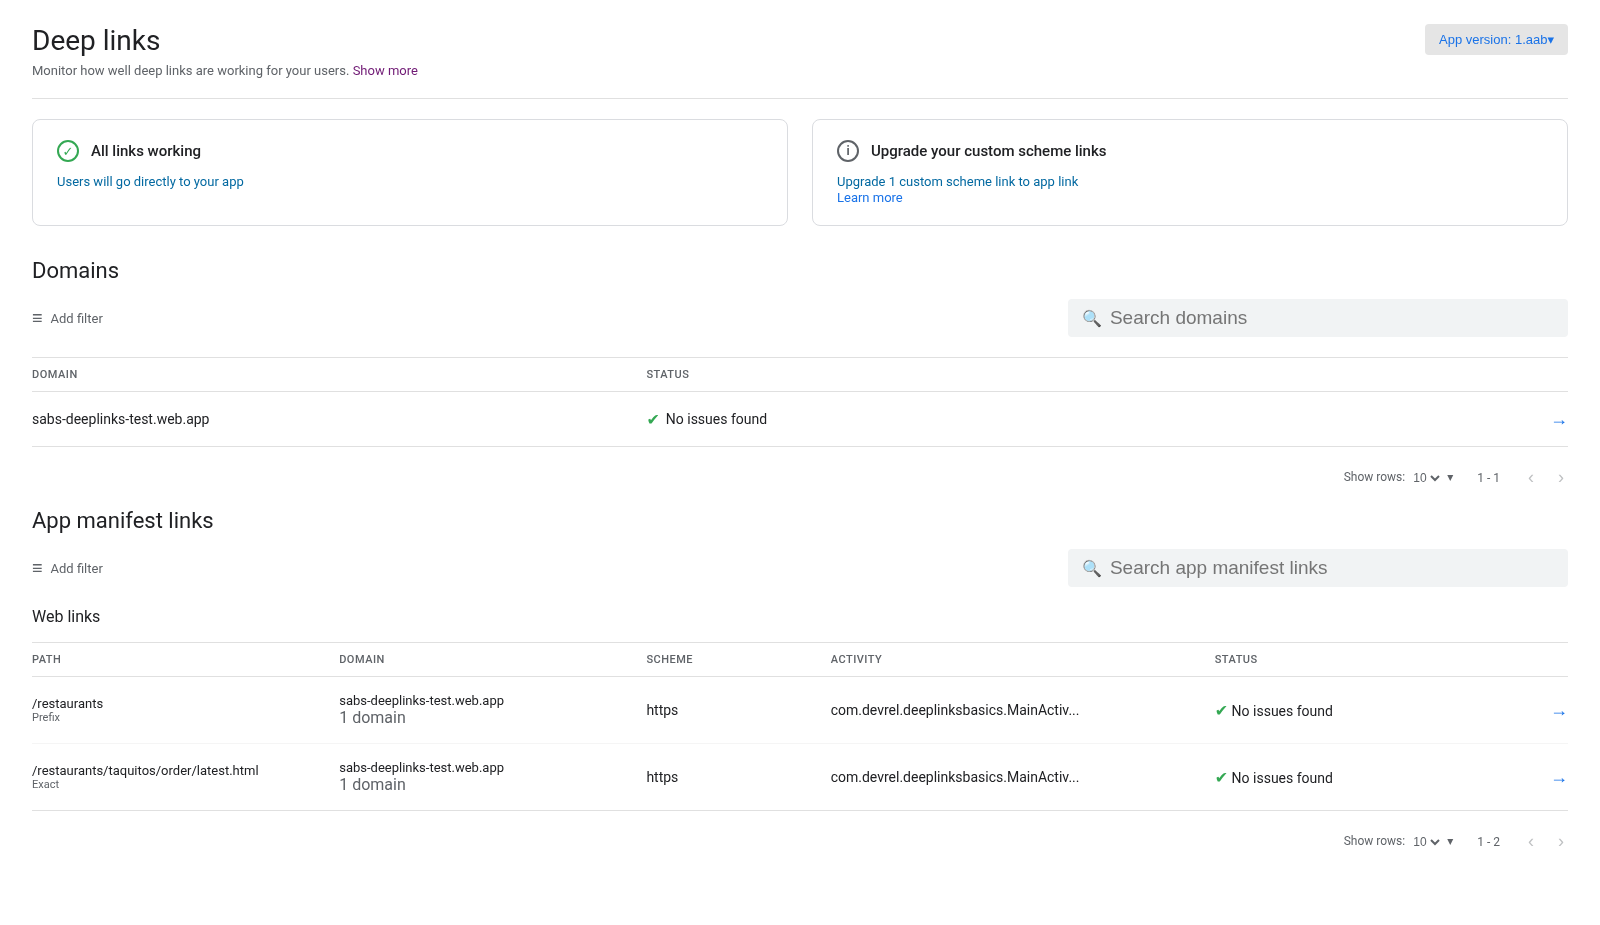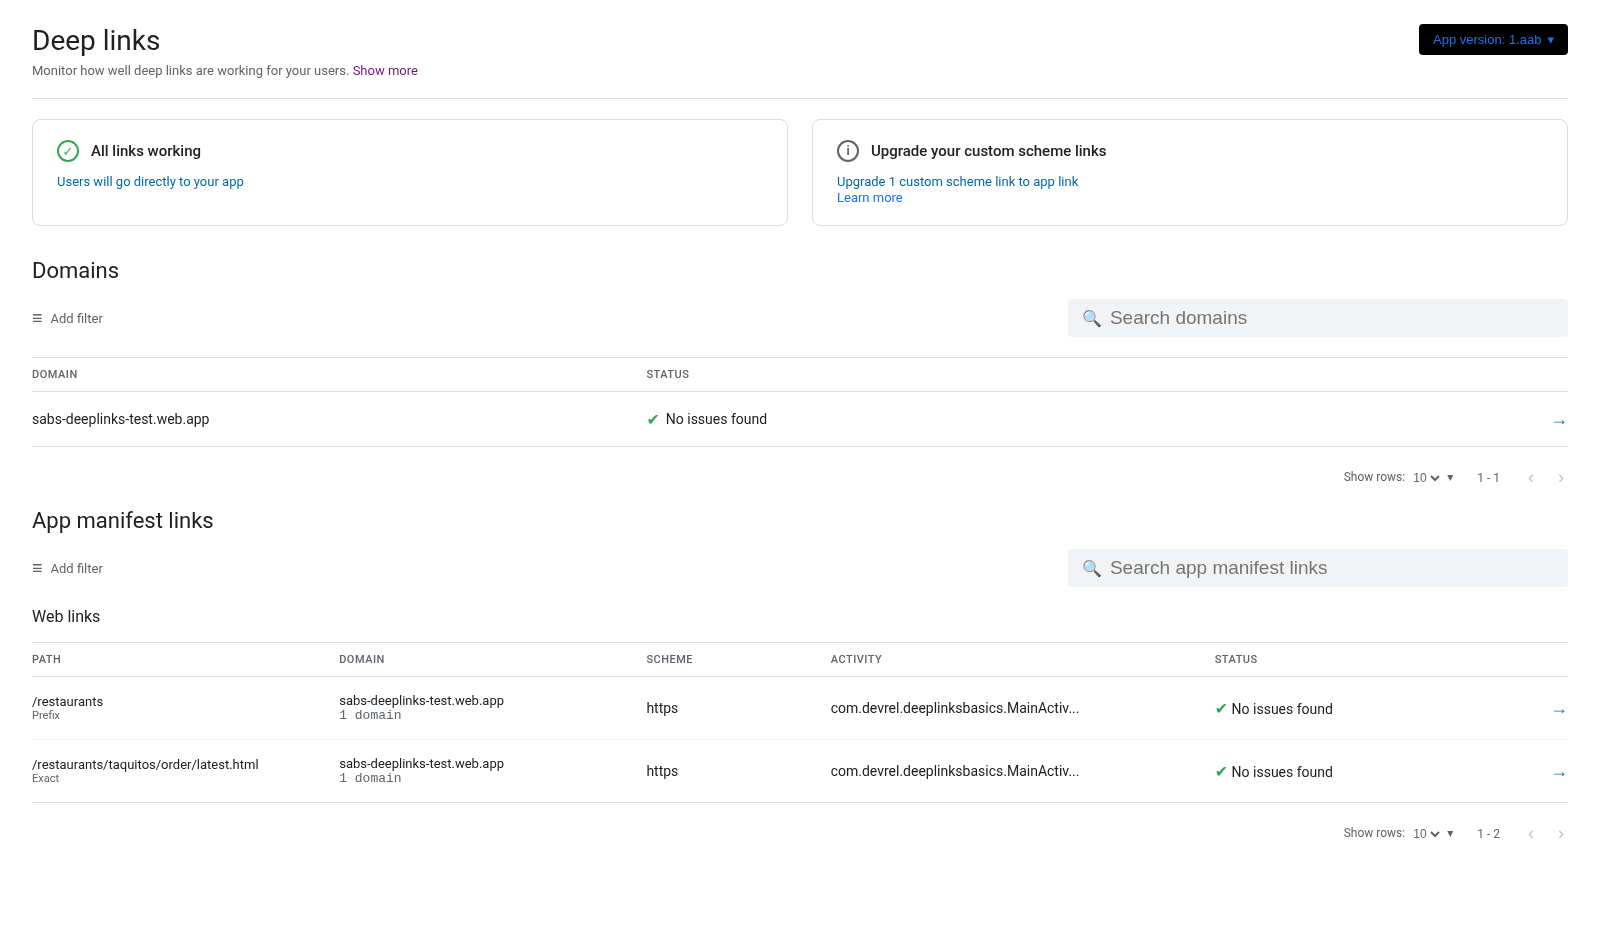--- a/index.html
+++ b/index.html
@@ -24,30 +24,30 @@
       color: #5f6368;
     }
     .subtitle a {
       color: #701a75;
       text-decoration: none;
     }
     .app-version-btn {
       position: absolute;
       top: 24px;
       right: 32px;
-      background: #000000;
+      background: #e5e5e5;
       border: none;
       border-radius: 4px;
       padding: 8px 14px;
       font-size: 13px;
       color: #1a73e8;
       cursor: pointer;
       display: flex;
       align-items: flex-end;
-      gap: 6px;
+      gap: 0;
     }
     .divider {
       height: 1px;
       background: #e0e0e0;
       margin: 20px 0;
     }
     .cards-row {
       display: flex;
       gap: 24px;
       margin-bottom: 32px;
@@ -214,21 +214,21 @@
     
     .col-path { flex: 0 0 20%; }
     .col-wdomain { flex: 0 0 20%; }
     .col-scheme { flex: 0 0 12%; }
     .col-activity { flex: 0 0 25%; }
     .col-wstatus { flex: 1; }
     .col-warrow { flex: 0 0 40px; text-align: right; }
     .path-label { font-size: 13px; color: #202124; }
     .path-sub { font-size: 11px; color: #5f6368; }
     .domain-label { font-size: 13px; color: #202124; }
-    .domain-sub { font-size: 13px; color: #5f6368; font-family: Liberation Mono, monospace; }
+    .domain-sub { font-size: 16px; color: #5f6368; }
     .filter-icon {
       font-size: 18px;
       color: #5f6368;
     }
     .rows-select select {
       border: none;
       background: transparent;
       font-size: 12px;
       color: #5f6368;
       cursor: pointer;

